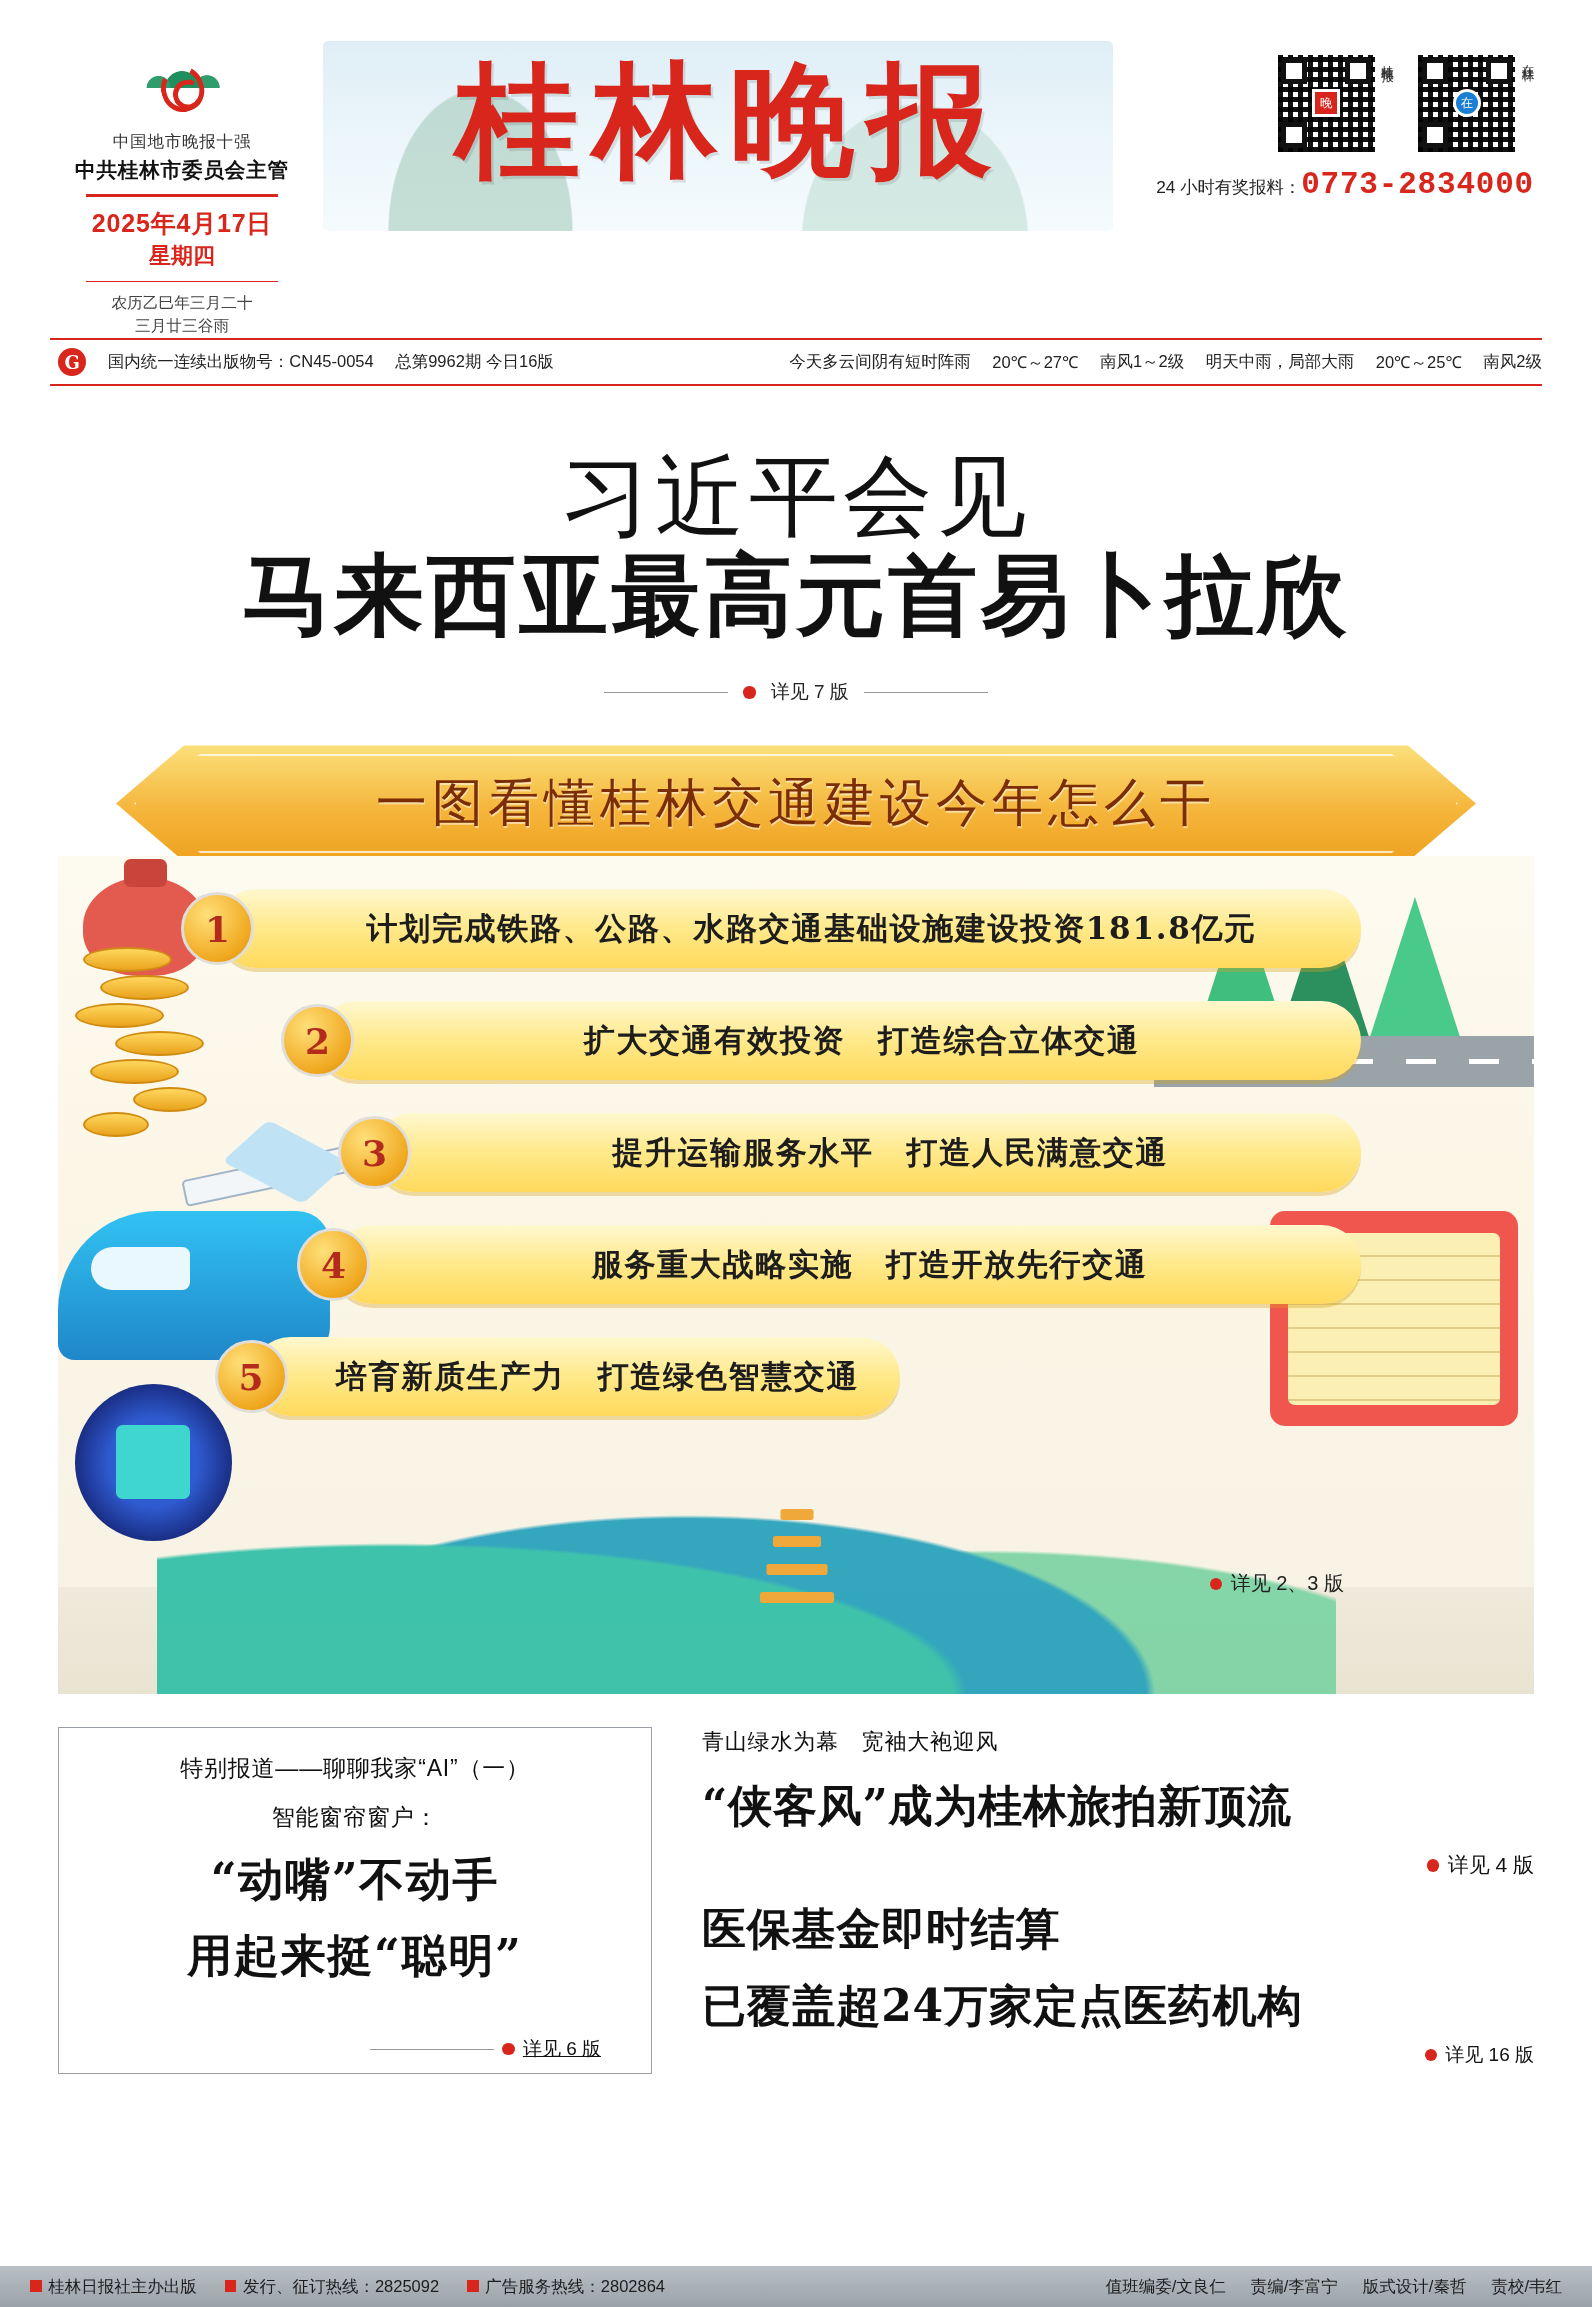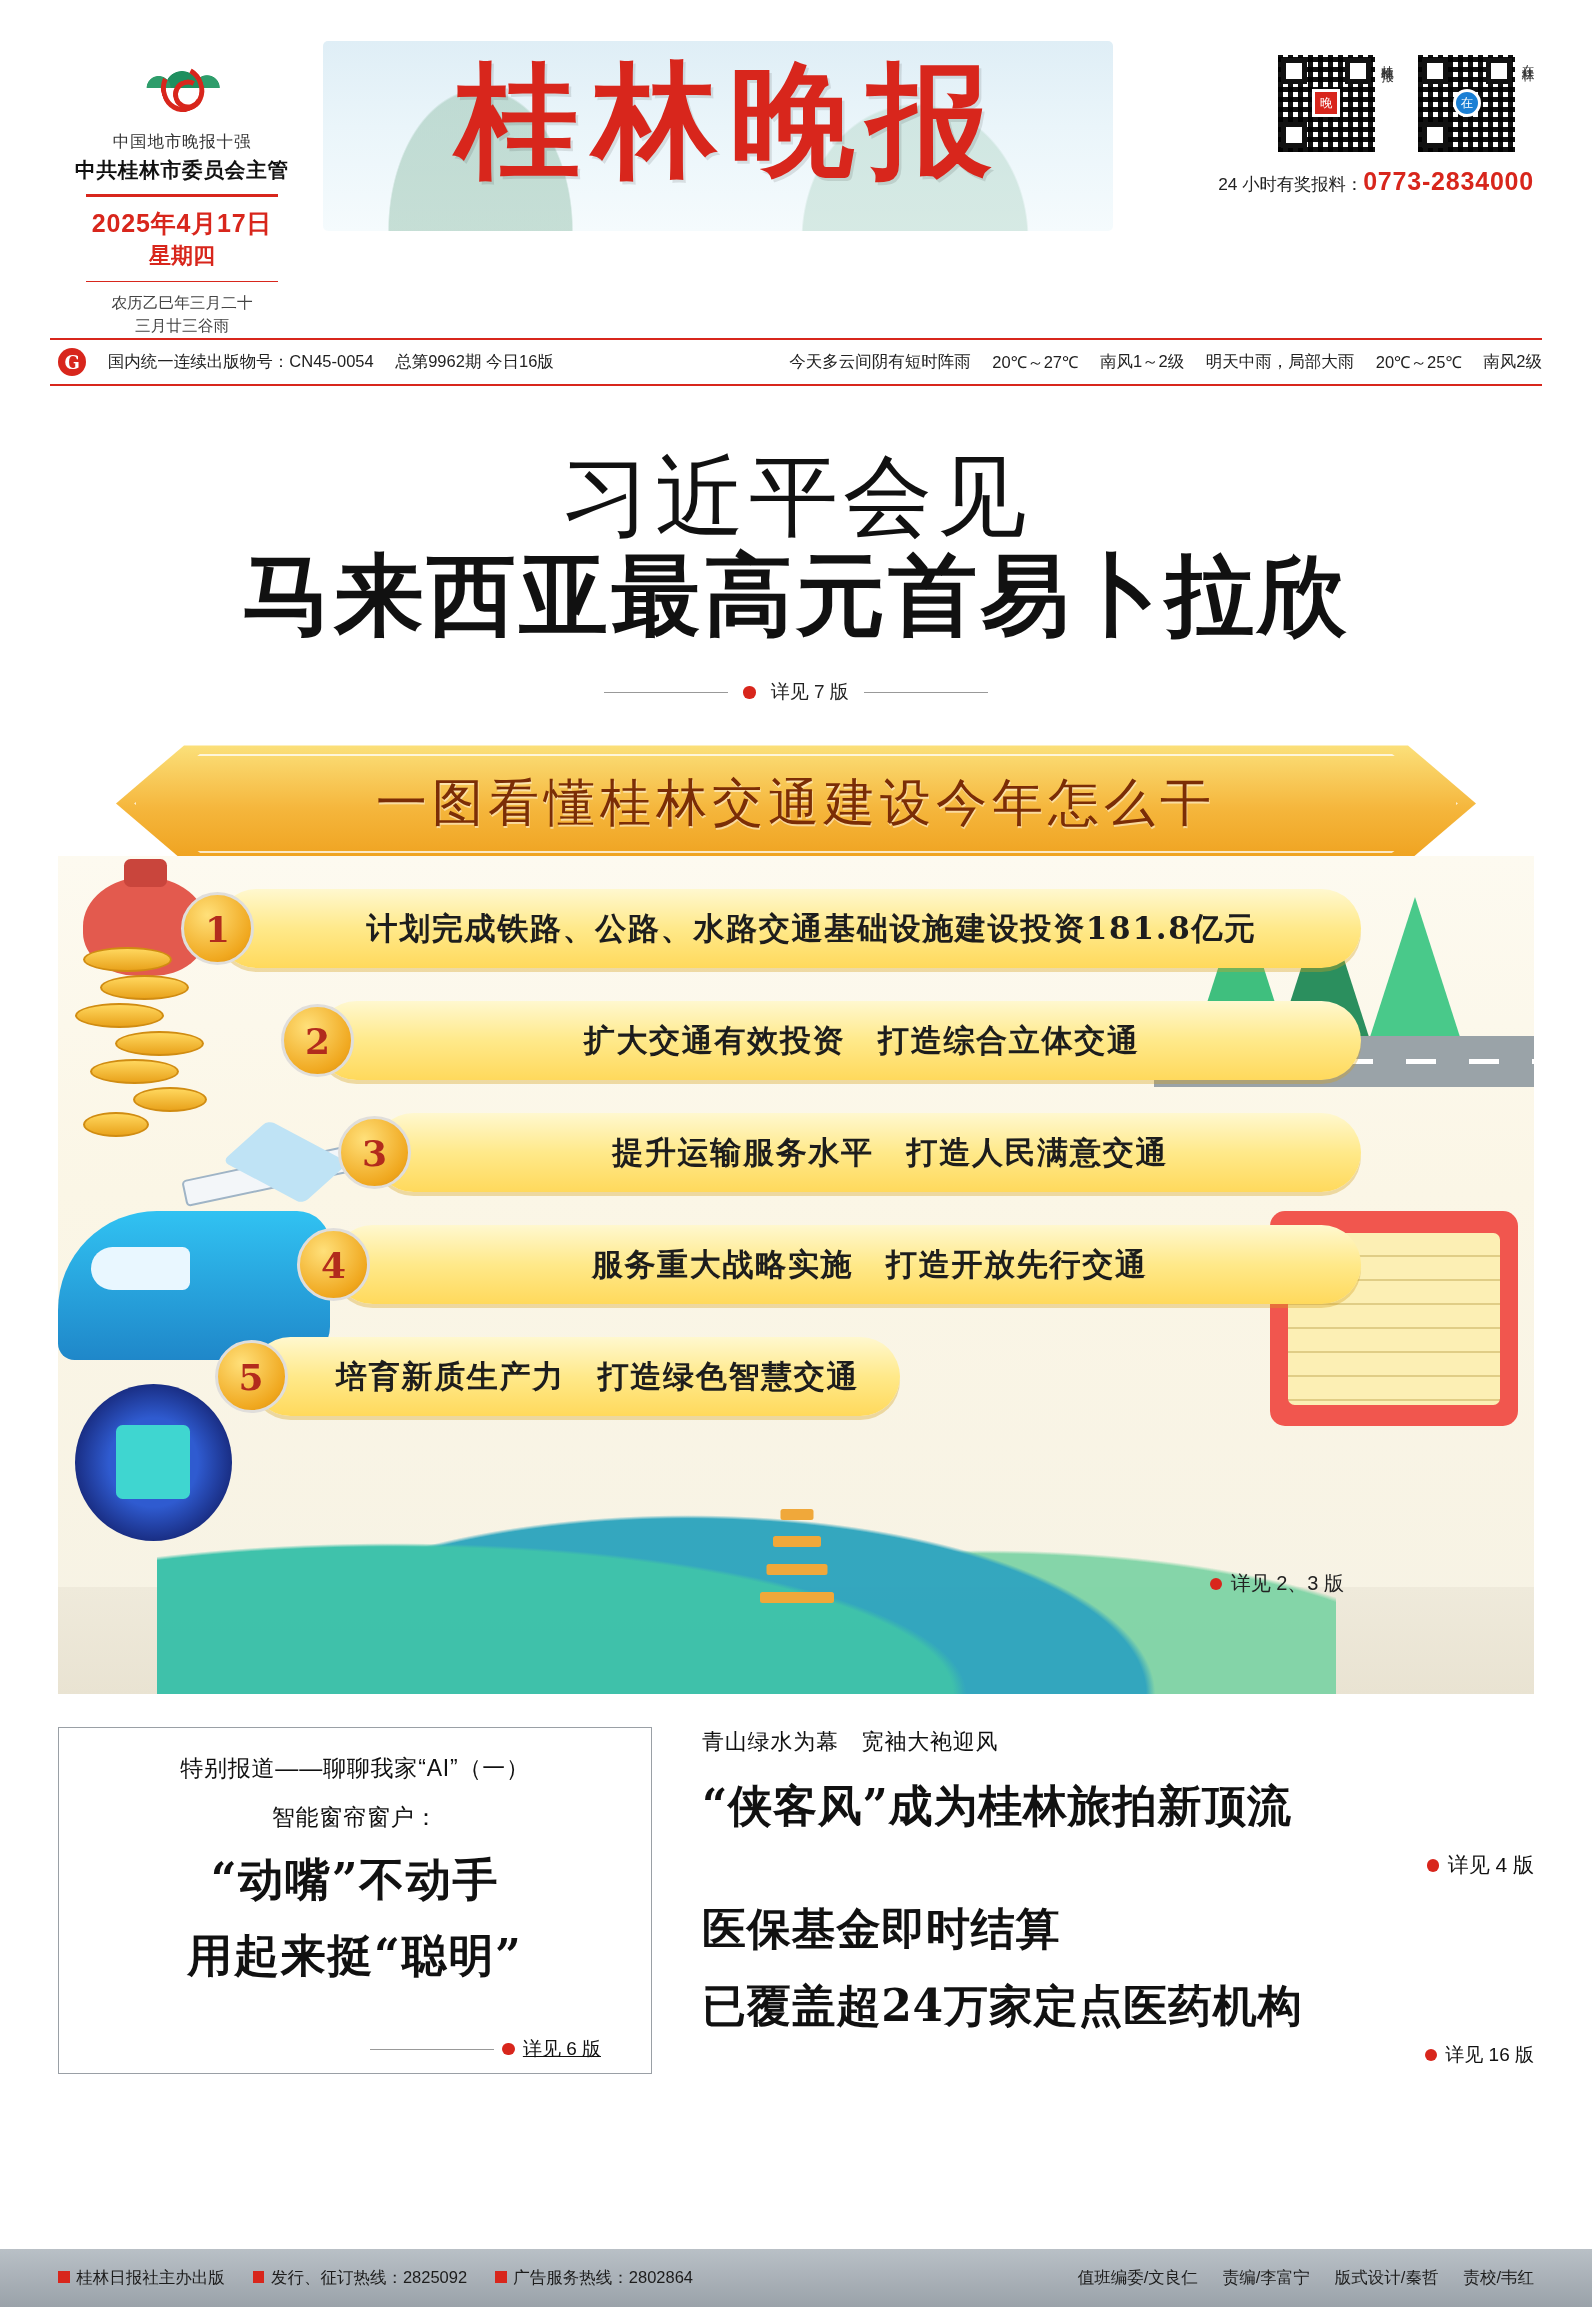--- a/index.html
+++ b/index.html
@@ -132,21 +132,21 @@
     color:#333;
     letter-spacing:1.7px;
     line-height:1.1;
   }
   .hot-line {
     margin-top: 15px;
     font-size: 17.3px;
     color:#222;
     white-space:nowrap;
   }
-  .hot-line b { color:#d8261c; font-size:25px; font-family:Liberation Sans, sans-serif; letter-spacing:0.8px;}
+  .hot-line b { color:#d8261c; font-size:31px; font-family:Liberation Mono, monospace; letter-spacing:0.8px;}
 
   
   .infobar {
     margin: 8.3px 50px 0 50px;
     border-top: 2.5px solid #d8261c;
     border-bottom: 2.5px solid #d8261c;
     height: 48px;
     display:flex;
     align-items:center;
     font-size: 16.5px;
@@ -367,25 +367,25 @@
   .rc-h3 {
     font-family:"DejaVu Serif",serif; font-weight:bold;
     font-size: 44px; margin-top: 18px; letter-spacing:0.8px;
   }
   .rc-note2 { position:absolute; right:0; bottom: 6.6px; display:flex;align-items:center;gap:8.3px;font-size:19px;}
 
   
   .footerbar {
     position:absolute;
     left:0; right:0; bottom:0;
-    height: 58px;
+    height: 41px;
     background: linear-gradient(180deg,#b9c0c6,#9aa2a9);
     display:flex;
     align-items:center;
-    padding: 0 58px;
+    padding: 0 30px;
     font-size: 16.5px;
     color:#1c1c1c;
     gap: 28px;
   }
   .fsq { width:11.6px;height:11.6px;background:#d8261c;display:inline-block;margin-right:6.6px;}
   .footerbar .sp{flex:1}
   .footer-right { display:flex; gap:25px; }
 </style>
 </head>
 <body>

